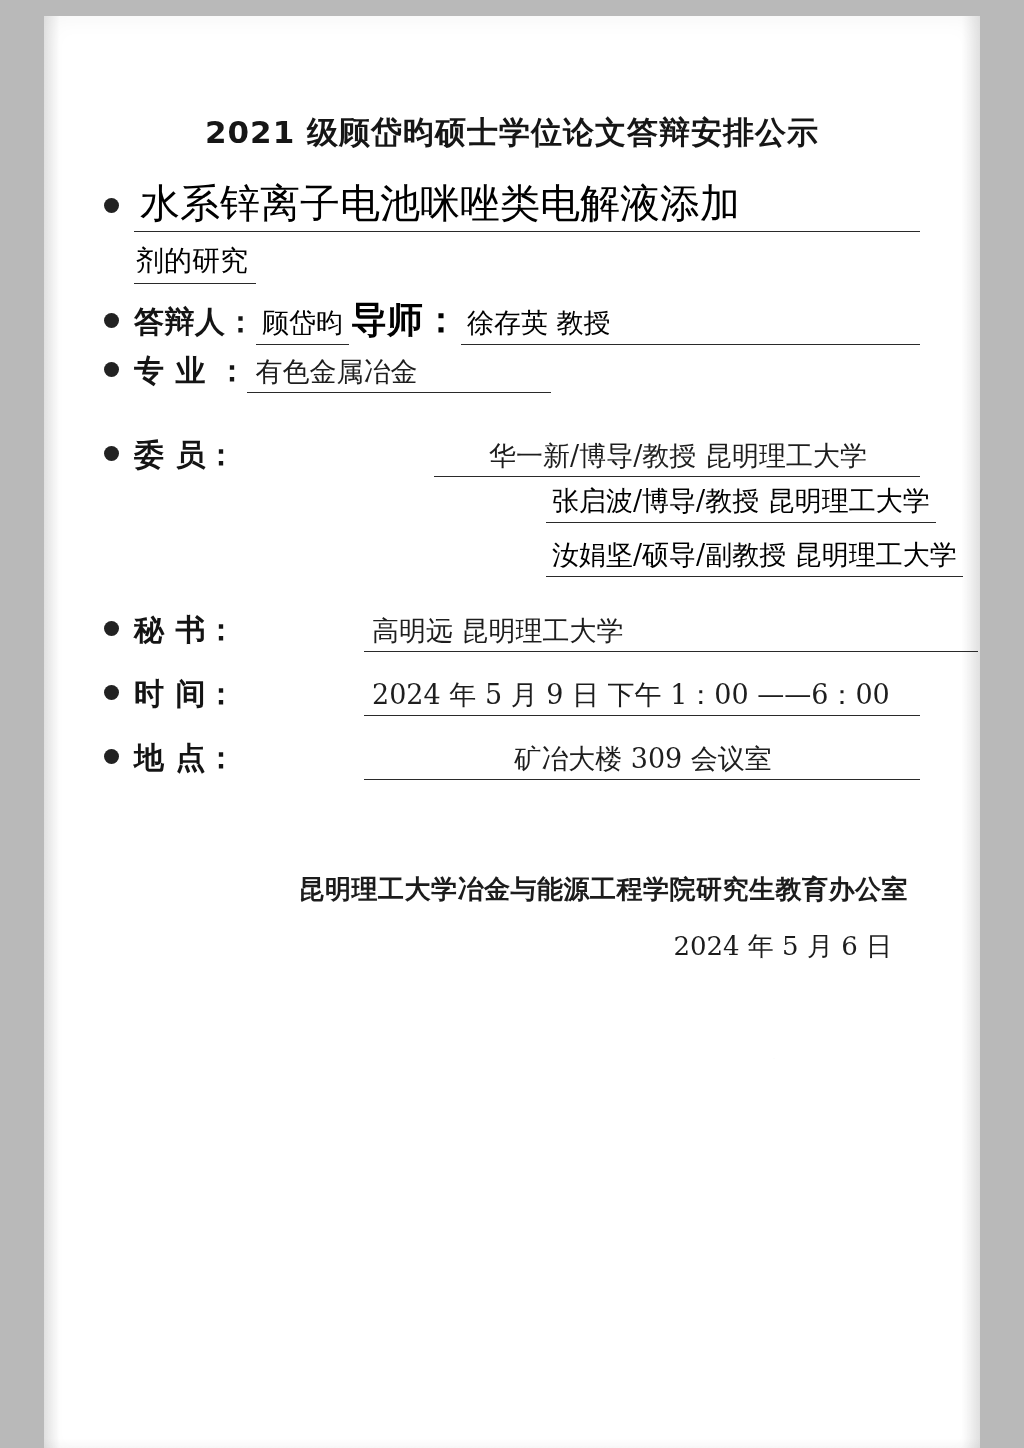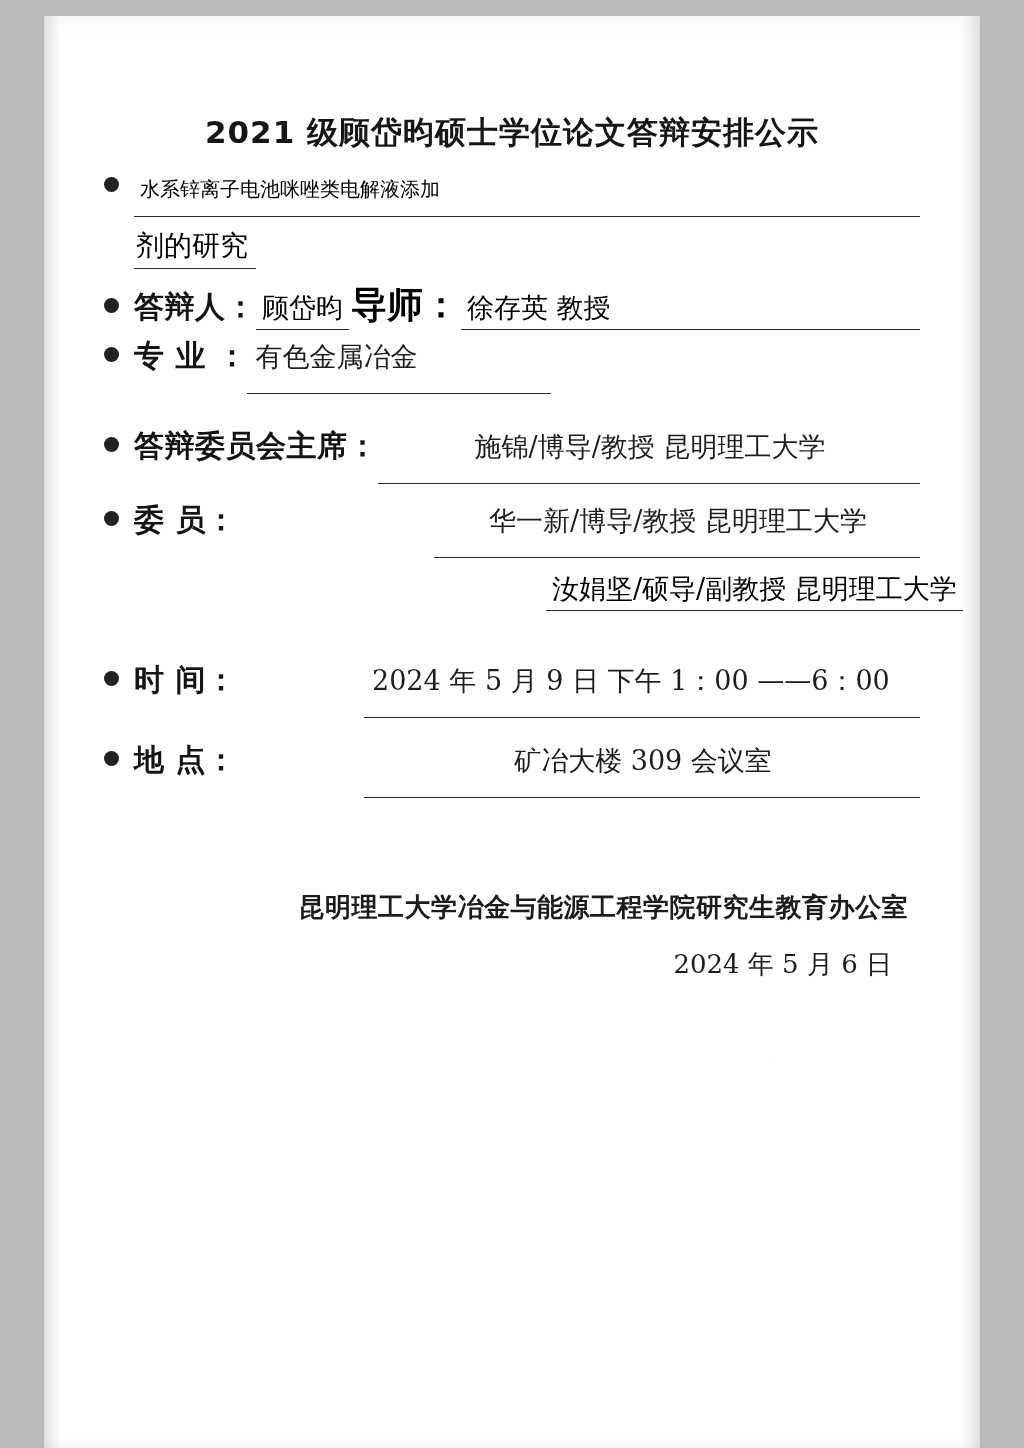--- a/index.html
+++ b/index.html
@@ -105,32 +105,32 @@
     justify-content: space-between;
   }
   .label.w-wide { width: 300px; }
 
   .value {
     flex: 1 1 auto;
     font-size: 27px;
     color: #1e1e1e;
     font-family: "DejaVu Serif", "Liberation Serif", serif;
     border-bottom: 1.5px solid #2a2a2a;
-    padding: 0 6px 18px 8px;
+    padding: 0 6px 2px 8px;
     white-space: nowrap;
     overflow: hidden;
   }
   .value.center { text-align: center; }
 
   
   .title-line1 {
     flex: 1 1 auto;
-    font-size: 20px;
-    border-bottom: 1.5px solid #2a2a2a;
-    padding: 0 4px 13px 6px;
+    font-size: 40px;
+    border-bottom: 1.5px solid #2a2a2a;
+    padding: 0 4px 0 6px;
     white-space: nowrap;
   }
   .title-line2-row {
     display: flex;
     margin: 10px 0 12px 30px;
   }
   .title-line2 {
     font-size: 28px;
     border-bottom: 1.5px solid #2a2a2a;
     padding: 0 8px 3px 2px;
@@ -225,43 +225,48 @@
 
     <div class="row">
       <span class="bullet"></span>
       <span class="label">专  业 ：</span>
       <span class="value" style="flex:0 0 290px;">有色金属冶金</span>
       <span style="flex:1 1 auto;"></span>
     </div>
 
     <div class="gap-lg"></div>
 
-    <div class="row">
-      <span class="bullet"></span>
-      <span class="label">答辩委员会主席：</span>
-      <span class="value center">施锦/博导/教授   昆明理工大学</span>
-    </div>
 
     <div style="height:10px"></div>
 
     <div class="row">
       <span class="bullet"></span>
       <span class="label spread w-wide">委                员：</span>
       <span class="value center">华一新/博导/教授 昆明理工大学</span>
+    </div>
+    <div class="committee-extra">
+      <span class="pad"></span>
+      <span class="val">张启波/博导/教授 昆明理工大学</span>
     </div>
     <div class="committee-extra">
       <span class="pad"></span>
     </div>
     <div class="committee-extra">
       <span class="pad"></span>
       <span class="val">汝娟坚/硕导/副教授 昆明理工大学</span>
     </div>
 
     <div class="gap-lg"></div>
 
+    <div class="row">
+      <span class="bullet"></span>
+      <span class="label spread" style="width:230px;">秘      书：</span>
+      <span class="value" style="flex:0 0 600px;">高明远           昆明理工大学</span>
+      <span style="flex:1 1 auto;"></span>
+    </div>
 
     <div style="height:16px"></div>
 
     <div class="row">
       <span class="bullet"></span>
       <span class="label spread" style="width:230px;">时      间：</span>
       <span class="value">2024 年 5 月 9 日    下午 1：00 ——6：00</span>
     </div>
 
     <div style="height:16px"></div>

